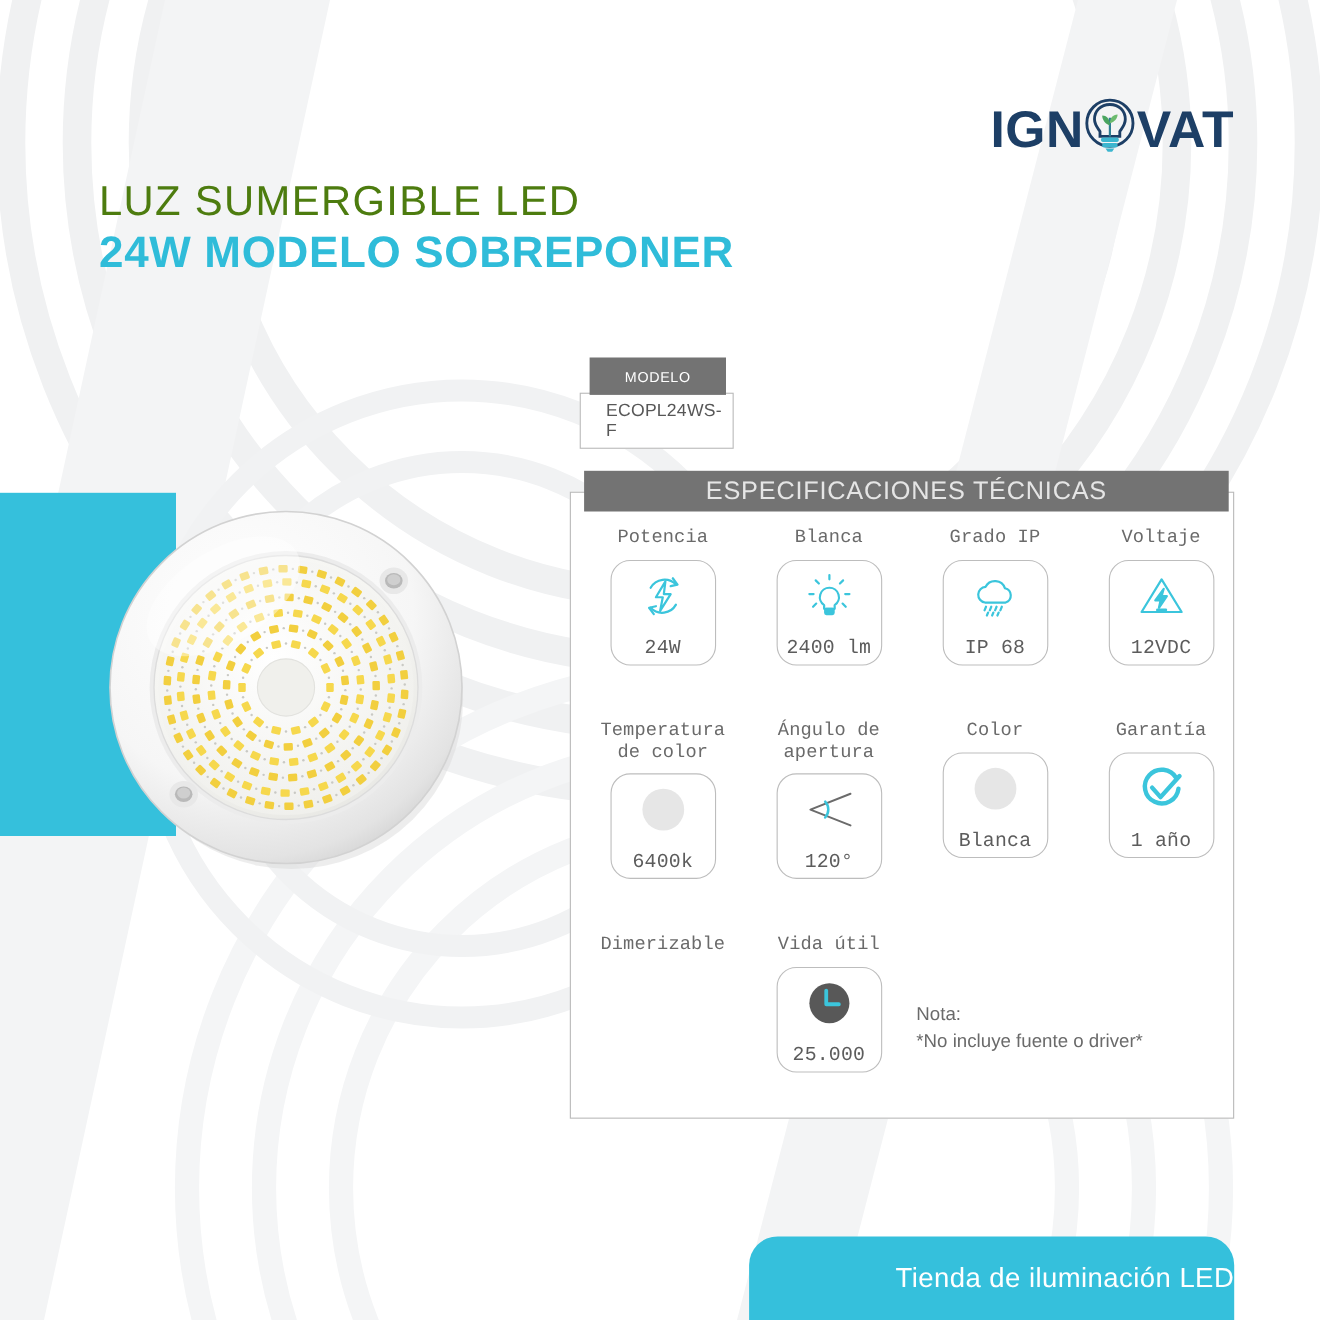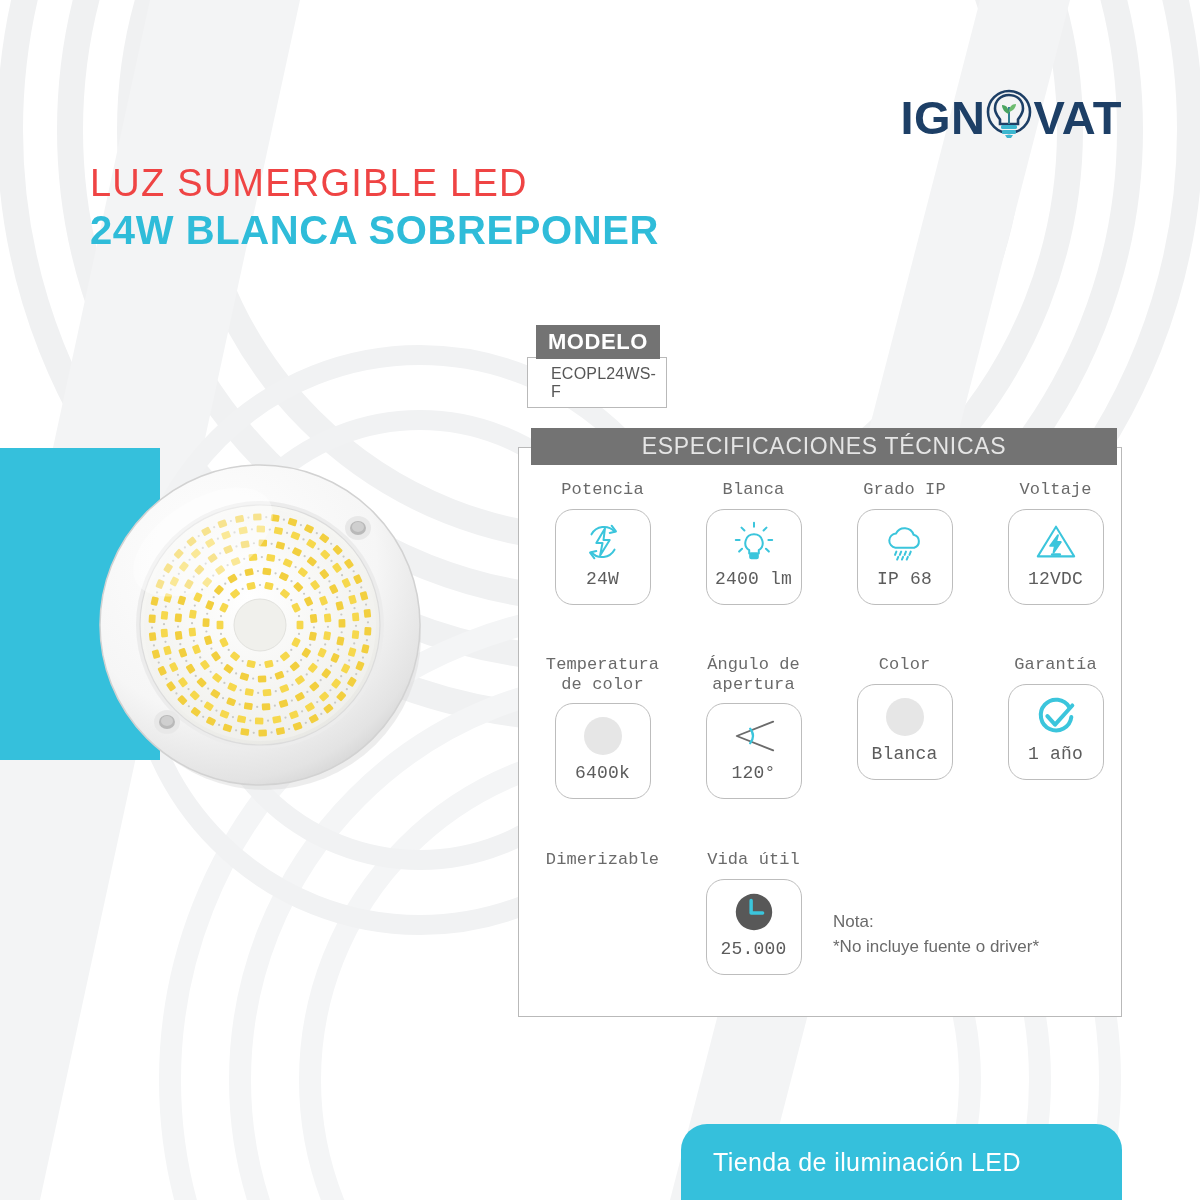--- a/index.html
+++ b/index.html
@@ -22,21 +22,21 @@
   }
   #logo .wordmark {
     font-size:47px; font-weight:bold; letter-spacing:0.5px;
     color:#1d3f66; line-height:1; display:flex; align-items:center;
   }
   #logo .bulbmark { display:inline-block; margin:0 1px; }
 
   
   #title-block { position:absolute; top:163px; left:90px; z-index:5; }
   #title-line1 {
-    font-size:38px; font-weight:400; color:#ef4444;
+    font-size:38px; font-weight:400; color:#4d7c0f;
     letter-spacing:1.2px; line-height:1.08;
   }
   #title-line2 {
     font-size:40px; font-weight:bold; color:#2fbcd9;
     letter-spacing:0.6px; line-height:1.22; margin-top:2px;
   }
 
   
   #cyan-block {
     position:absolute; left:0; top:448px; width:160px; height:312px;
@@ -52,21 +52,21 @@
     border:1px solid #b9b9b9; background:#ffffff; z-index:4;
     display:flex; align-items:center; justify-content:center;padding-left:23px;
   }
   #model-value { font-size:16px; color:#575757; letter-spacing:0.2px; }
   #model-header {
     position:absolute; left:536px; top:325px; width:124px; height:34px;
     background:#737373; z-index:6;
     display:flex; align-items:center; justify-content:center;
   }
   #model-header-label {
-    font-size:22px; color:#ffffff; letter-spacing:0.6px;font-weight:bold;
+    font-size:13px; color:#ffffff; letter-spacing:0.6px;
   }
 
   
   #specs-panel {
     position:absolute; left:518px; top:447px; width:604px; height:570px;
     border:1px solid #b9b9b9; background:#ffffff; z-index:2;
   }
   #specs-header {
     position:absolute; left:531px; top:428px; width:586px; height:37px;
     background:#737373; z-index:6;
@@ -84,36 +84,36 @@
     line-height:1.2; letter-spacing:0.1px; min-height:22px;
   }
   .spec-tile {
     width:96px; height:96px; border:1px solid #bdbdbd; border-radius:18px;
     background:#ffffff; margin-top:7px;
     display:flex; flex-direction:column; align-items:center; justify-content:flex-start;
     padding-top:7px;
   }
   .spec-icon { height:50px; display:flex; align-items:center; justify-content:center; }
   .spec-value {
-    font-size:18px; color:#5c5c5c; margin-top:3px; letter-spacing:0.2px;
+    font-size:18px; color:#5c5c5c; margin-top:14px; letter-spacing:0.2px;
     line-height:1;
   }
   .swatch { width:38px; height:38px; border-radius:50%; background:#e6e6e6; }
 
   
   #note {
     position:absolute; left:833px; top:910px; z-index:6;
     font-size:17px; color:#6a6a6a; line-height:1.45;
   }
 
   
   #footer-banner {
     position:absolute; left:681px; top:1124px; width:441px; height:76px;
     background:#35c0dc; border-top-left-radius:26px; border-top-right-radius:26px;
-    z-index:6; display:flex; align-items:center; justify-content:flex-start;padding-left:32px;
+    z-index:6; display:flex; align-items:center; justify-content:flex-end;padding-left:32px;
   }
   #footer-text {
     font-size:25px; color:#ffffff; letter-spacing:0.4px;
   }
 </style>
 </head>
 <body>
 
 <svg id="bg-swirls" viewBox="0 0 1200 1200" xmlns="http://www.w3.org/2000/svg" aria-hidden="true">
   <defs>
@@ -156,21 +156,21 @@
         <rect x="16" y="42" width="14" height="4" rx="1.6" fill="#3cb6cf"></rect>
         <path d="M19 47 L27 47 L25 50 L21 50 Z" fill="#3cb6cf"></path>
       </svg>
     </span>
     <span>VAT</span>
   </span>
 </div>
 
 <div id="title-block">
   <div id="title-line1">LUZ SUMERGIBLE LED</div>
-  <div id="title-line2">24W BLANCA SOBREPONER</div>
+  <div id="title-line2">24W MODELO SOBREPONER</div>
 </div>
 
 <div id="cyan-block"></div>
 
 <svg id="product-photo" viewBox="0 0 330 330" xmlns="http://www.w3.org/2000/svg">
   <defs>
     <radialGradient id="bezelGrad" cx="38%" cy="30%" r="78%">
       <stop offset="0%" stop-color="#ffffff"></stop>
       <stop offset="62%" stop-color="#f6f6f6"></stop>
       <stop offset="88%" stop-color="#e3e3e3"></stop>

